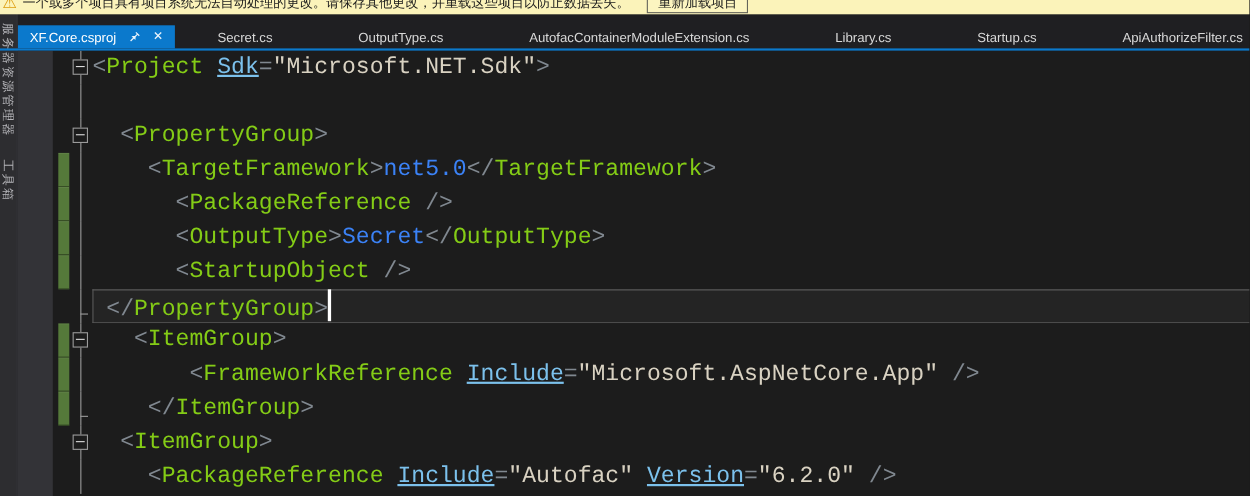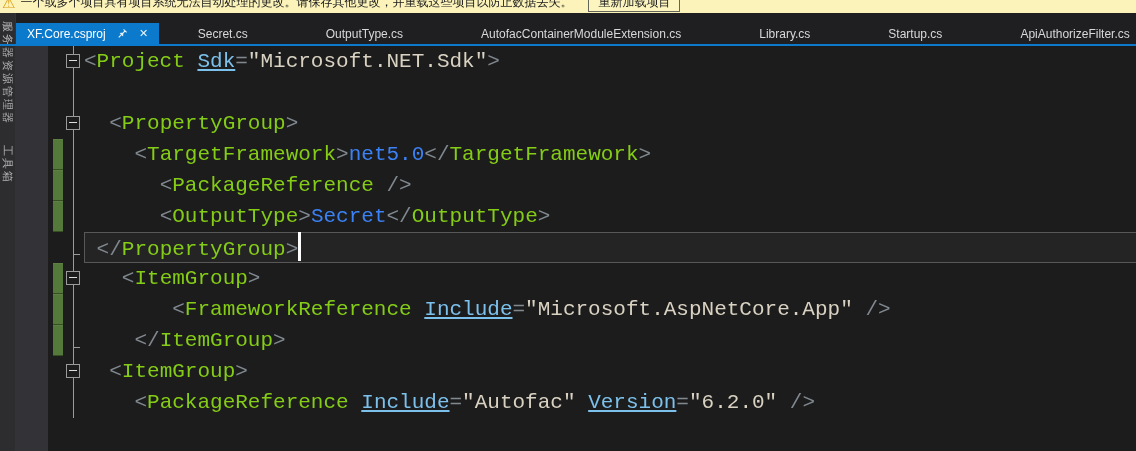--- a/index.html
+++ b/index.html
@@ -130,20 +130,26 @@
         <div class="code"><span class="tk-w">      </span><span class="tk-d">&lt;</span><span class="tk-e">PackageReference</span><span class="tk-w"> </span><span class="tk-d">/&gt;</span></div>
       </div>
       <div class="crow">
         <div class="gm"></div>
         <div class="chg on"></div>
         <div class="ol fl"></div>
         <div class="code"><span class="tk-w">      </span><span class="tk-d">&lt;</span><span class="tk-e">OutputType</span><span class="tk-d">&gt;</span><span class="tk-t">Secret</span><span class="tk-d">&lt;/</span><span class="tk-e">OutputType</span><span class="tk-d">&gt;</span></div>
       </div>
       <div class="crow">
         <div class="gm"></div>
+        <div class="chg on"></div>
+        <div class="ol fl"></div>
+        <div class="code"><span class="tk-w">      </span><span class="tk-d">&lt;</span><span class="tk-e">StartupObject</span><span class="tk-w"> </span><span class="tk-d">/&gt;</span></div>
+      </div>
+      <div class="crow">
+        <div class="gm"></div>
         <div class="chg"></div>
         <div class="ol fe"></div>
         <div class="code cur"><span class="tk-w"> </span><span class="tk-d">&lt;/</span><span class="tk-e">PropertyGroup</span><span class="tk-d">&gt;</span><span class="caret"></span></div>
       </div>
       <div class="crow">
         <div class="gm"></div>
         <div class="chg on"></div>
         <div class="ol fb">
           <span class="fbox"></span>
         </div>

